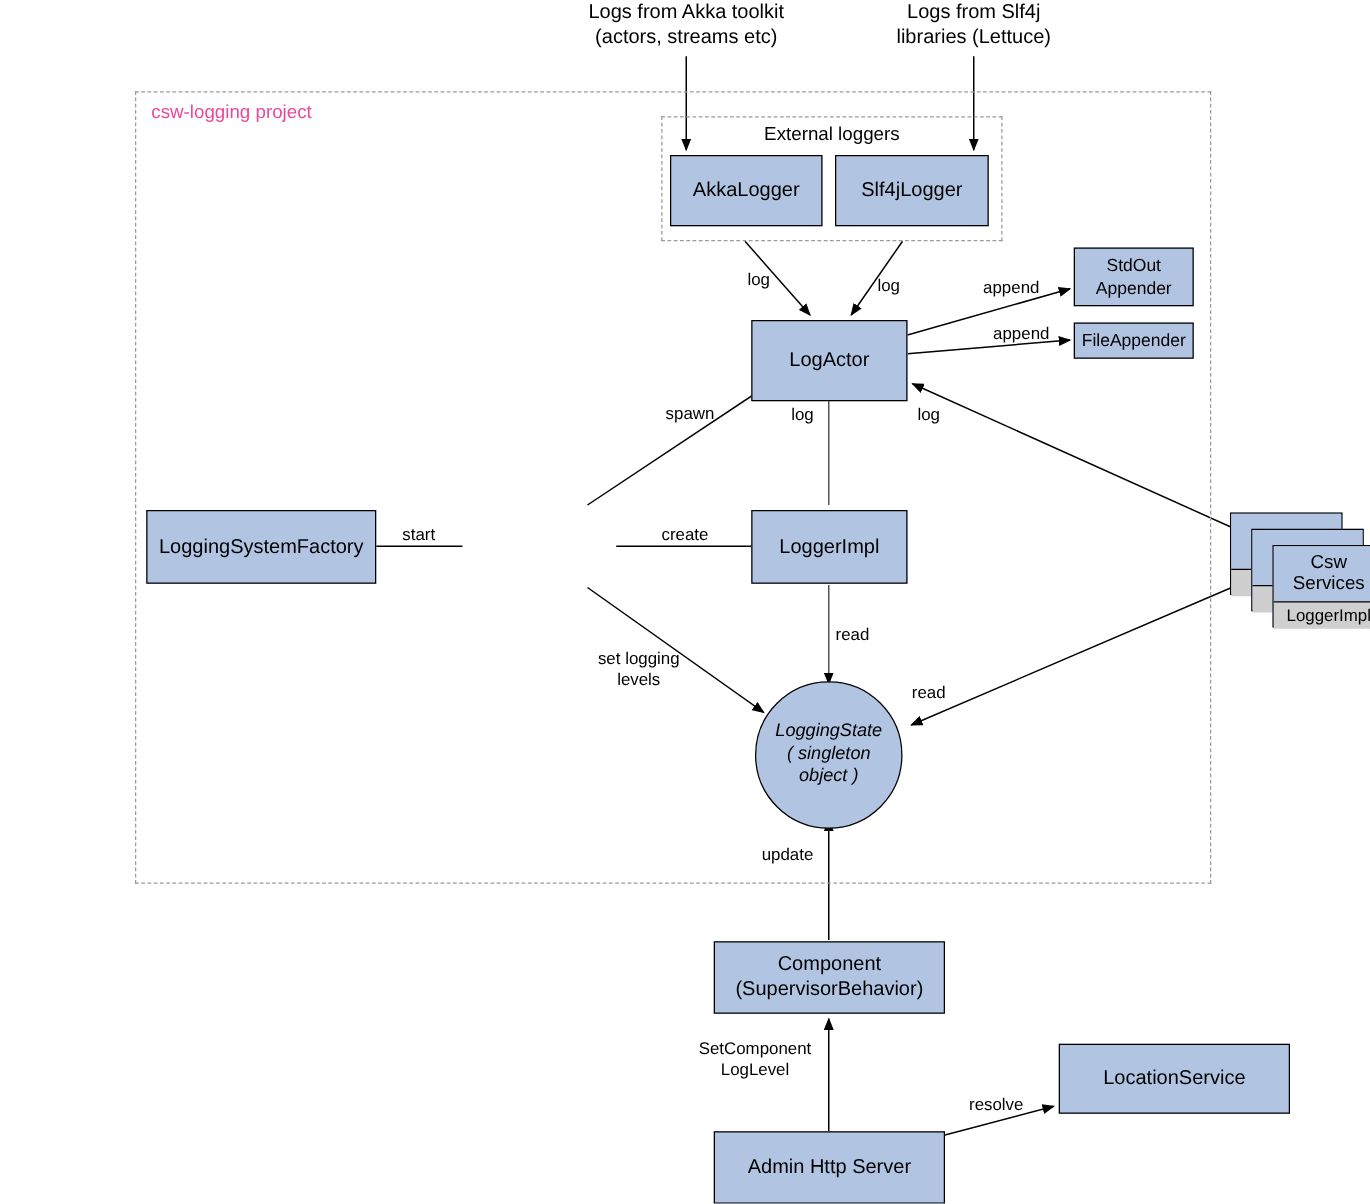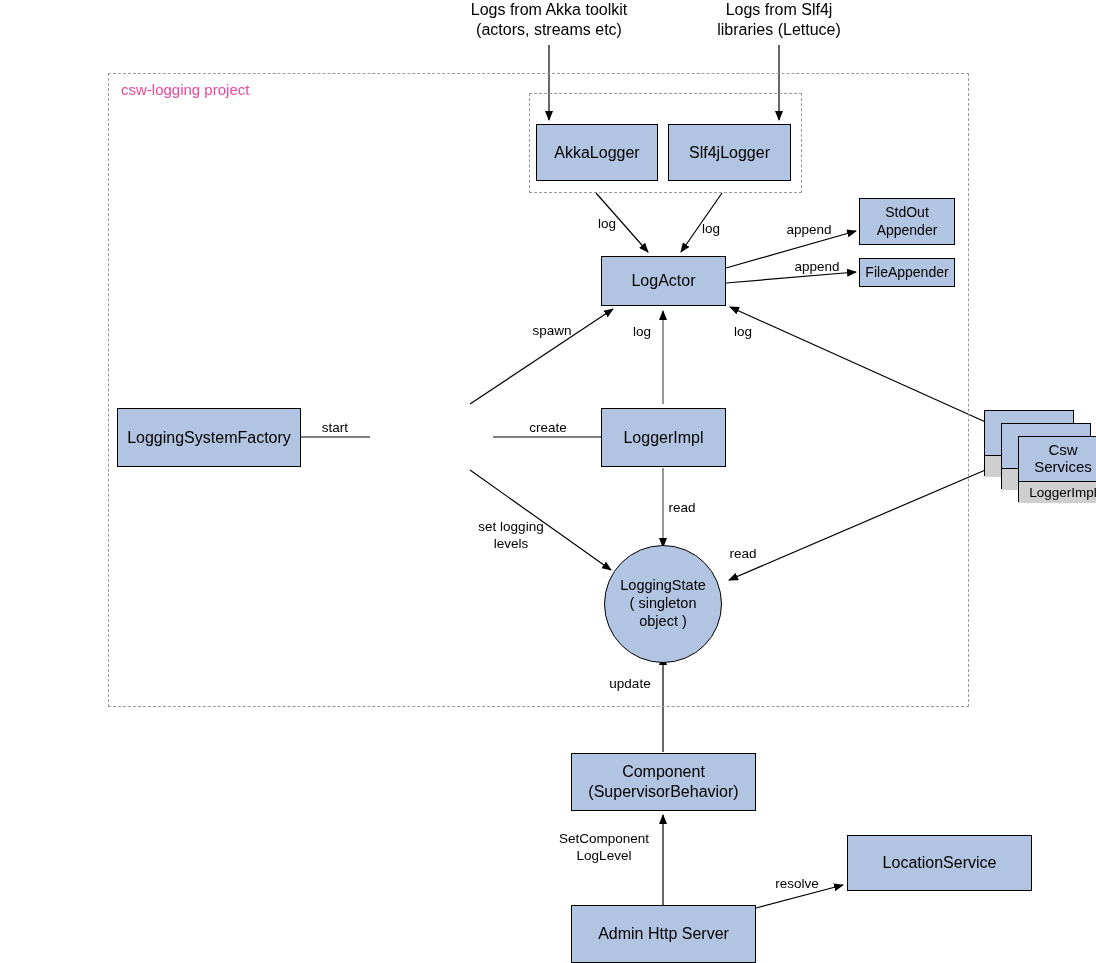--- a/index.html
+++ b/index.html
@@ -173,43 +173,44 @@
       <path d="M663,905 L663,815" marker-end="url(#ah)"></path>
 
       <path d="M756,908 L843,885" marker-end="url(#ah)"></path>
     </g>
   </svg>
 
   <div class="group" style="left:108px; top:73px; width:861px; height:634px;"></div>
   <div class="group-label muted" style="left:121px; top:81px;">csw-logging project</div>
 
   <div class="group" style="left:529px; top:93px; width:273px; height:100px;"></div>
+  <div class="group-label" style="left:529px; top:99px; width:273px; text-align:center;">External loggers</div>
 
   <div class="ext-caption" style="left:449px; top:0px; width:200px;">Logs from Akka toolkit
 (actors, streams etc)</div>
   <div class="ext-caption" style="left:689px; top:0px; width:180px;">Logs from Slf4j
 libraries (Lettuce)</div>
 
   <div class="node" style="left:536px; top:124px; width:122px; height:57px;">AkkaLogger</div>
 
   <div class="node" style="left:668px; top:124px; width:123px; height:57px;">Slf4jLogger</div>
 
-  <div class="node" style="left:601px; top:256px; width:125px; height:50px;">LogActor</div>
+  <div class="node" style="left:601px; top:256px; width:125px; height:65px;">LogActor</div>
 
   <div class="node small" style="left:859px; top:198px; width:96px; height:47px;">StdOut
 Appender</div>
 
   <div class="node small" style="left:859px; top:258px; width:96px; height:29px;">FileAppender</div>
 
   <div class="node" style="left:117px; top:408px; width:184px; height:59px;">LoggingSystemFactory</div>
 
 
   <div class="node" style="left:601px; top:408px; width:125px; height:59px;">LoggerImpl</div>
 
-  <div class="node circle" style="left:604px; top:545px; width:118px; height:118px;">LoggingState
+  <div class="node circle" style="left:604px; top:545px; width:118px; height:118px;font-style:italic;">LoggingState
 ( singleton
 object )</div>
 
   <div class="stack-wrap" style="left:984px; top:410px; width:112px; height:90px;">
     <div class="stack-card back" style="left:0px; top:0px; width:90px; height:66px;">
       <div class="hdr"></div>
       <div class="ftr"></div>
     </div>
     <div class="stack-card back" style="left:17px; top:13px; width:90px; height:66px;">
       <div class="hdr"></div>

